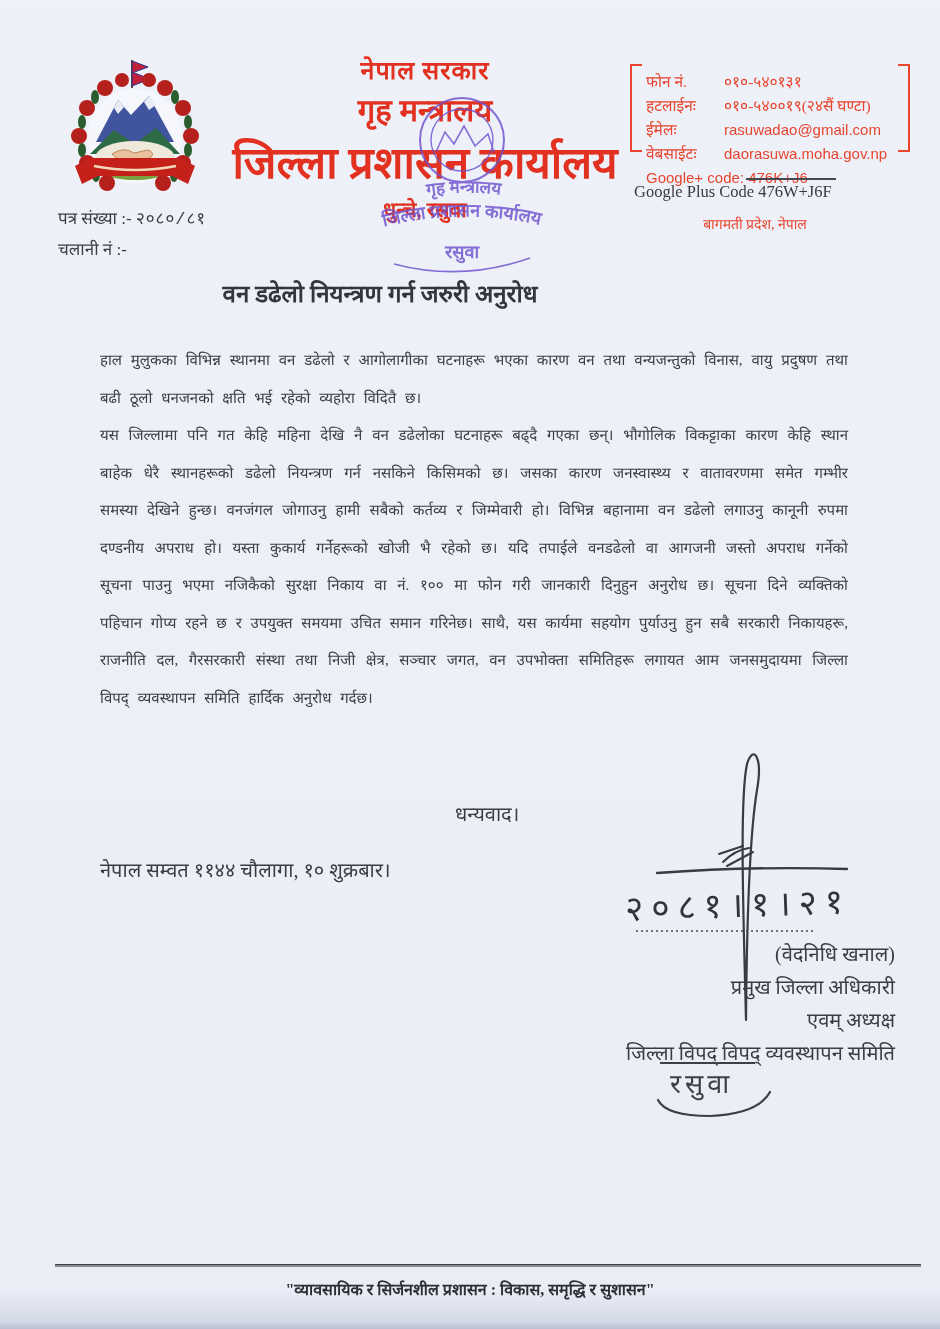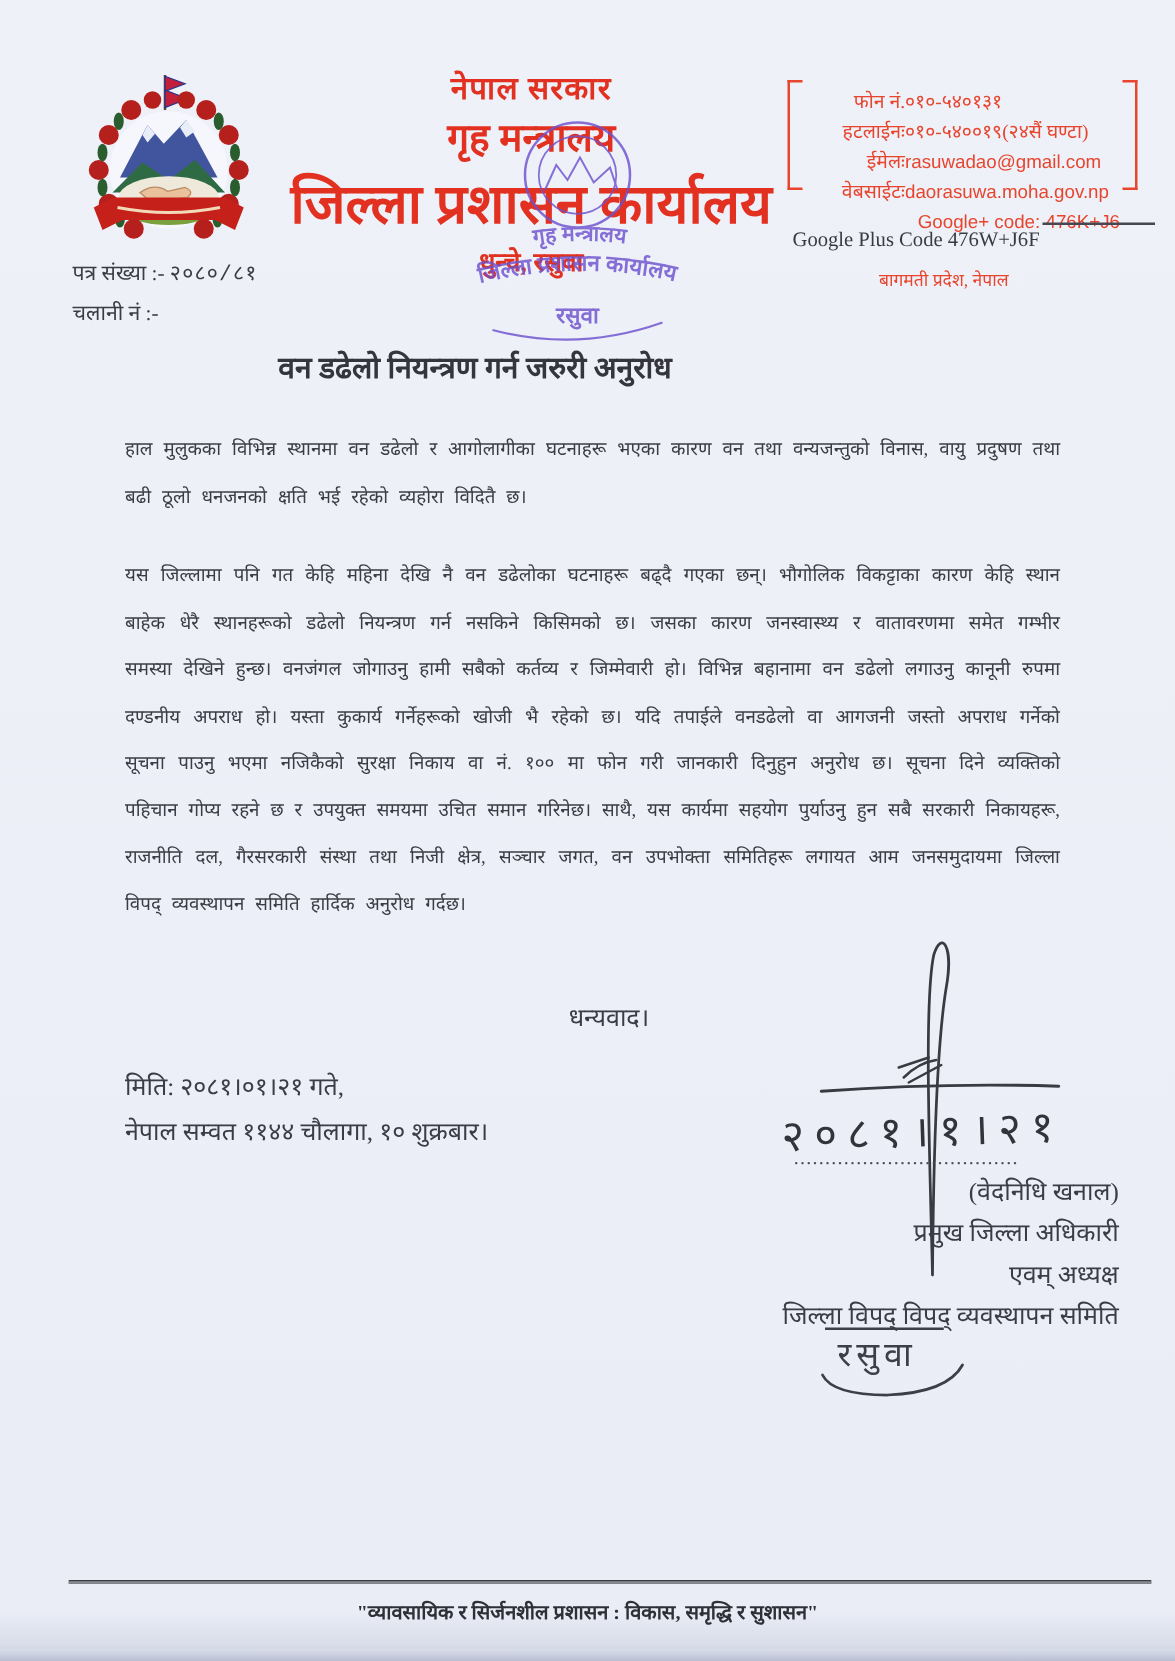--- a/index.html
+++ b/index.html
@@ -15,36 +15,36 @@
   .emblem { position:absolute; left:60px; top:58px; width:150px; height:142px; }
   .hdr-center { position:absolute; left:210px; top:52px; width:430px; text-align:center; color:#e23120; }
   .hdr-govt   { font-size:25px; font-weight:bold; letter-spacing:1px; }
   .hdr-min    { font-size:31px; font-weight:bold; margin-top:2px; }
   .hdr-office { font-size:44px; font-weight:bold; margin-top:1px; white-space:nowrap; }
   .hdr-loc    { font-size:21px; font-weight:bold; margin-top:4px; }
   .stamp { position:absolute; left:342px; top:92px; width:240px; height:182px; opacity:.82; }
   .refs { position:absolute; left:58px; top:204px; font-size:17px; color:#3c3c46; line-height:30px; }
   .ref-num { letter-spacing:1px;font-family:Liberation Mono, monospace; }
   
-  .contact { position:absolute; left:630px; top:64px; width:280px; padding:6px 14px 8px 16px; color:#e8452e; font-size:15.5px; line-height:24px;text-align:right; }
+  .contact { position:absolute; left:630px; top:64px; width:280px; padding:6px 14px 8px 16px; color:#e8452e; font-size:15.5px; line-height:24px; }
   .contact::before, .contact::after { content:""; position:absolute; top:0; bottom:46px; width:10px; border:2.5px solid #e8452e; }
   .contact::before { left:0;  border-right:none; }
   .contact::after  { right:0; border-left:none; }
   .c-row { display:flex; white-space:nowrap; }
   .c-label { width:78px; flex:none; }
   .c-latin { font-family:"Liberation Sans",sans-serif; font-size:15px; }
   .gplus-old { white-space:nowrap; }
   .gplus-strike { position:relative; }
   .gplus-strike::after { content:""; position:absolute; left:-2px; right:-28px; top:54%; height:2px; background:#474752; }
   .gplus-new { position:absolute; left:4px; top:116px; color:#3a3a42; font-size:16.5px; white-space:nowrap; font-family:"Liberation Serif",serif; }
   .province { position:absolute; left:630px; top:214px; width:250px; text-align:center; color:#e8452e; font-size:14px; font-weight:normal; }
   
   .subject { position:absolute; left:0; top:276px; width:760px; text-align:center; font-size:24px; font-weight:600; color:#35353e; }
   .body-text { position:absolute; left:100px; top:342px; width:748px; font-size:15px; line-height:37.5px; text-align:justify; word-spacing:5px; color:#3c3c46; }
-  .body-text p + p { margin-top:26px; }
+  .body-text p + p { }
   .thanks { position:absolute; left:455px; top:800px; font-size:20px; }
   .dateblock { position:absolute; left:100px; top:852px; font-size:20px; line-height:36px; }
   
   .sig-flourish { position:absolute; left:615px; top:742px; width:270px; height:290px; }
   .sig-hand-date { position:absolute; left:625px; top:880px; width:230px; font-size:35px; color:#33333c; letter-spacing:8px; transform:rotate(-2deg); white-space:nowrap; }
   .sig-dots { position:absolute; left:635px; top:918px; width:180px; overflow:hidden; font-size:16px; letter-spacing:1px; color:#4a4a55; white-space:nowrap; }
   .sig-block { position:absolute; left:545px; top:938px; width:350px; text-align:right; font-size:20px; line-height:33px; color:#3c3c46; }
   .sig-place { position:absolute; left:660px; top:1062px; font-size:27px; color:#3e3e48; border-top:2px solid #3e3e48; padding:0 22px 2px 10px; letter-spacing:4px; }
   .sig-underline { position:absolute; left:648px; top:1088px; width:130px; height:34px; }
   
@@ -171,21 +171,20 @@
   <div class="subject">वन डढेलो नियन्त्रण गर्न जरुरी अनुरोध</div>
 
   <div class="body-text">
     <p>हाल मुलुकका विभिन्न स्थानमा वन डढेलो र आगोलागीका घटनाहरू भएका कारण वन तथा वन्यजन्तुको विनास, वायु प्रदुषण तथा बढी ठूलो धनजनको क्षति भई रहेको व्यहोरा विदितै छ।</p>
     <p>यस जिल्लामा पनि गत केहि महिना देखि नै वन डढेलोका घटनाहरू बढ्दै गएका छन्। भौगोलिक विकट्टाका कारण केहि स्थान बाहेक धेरै स्थानहरूको डढेलो नियन्त्रण गर्न नसकिने किसिमको छ। जसका कारण जनस्वास्थ्य र वातावरणमा समेत गम्भीर समस्या देखिने हुन्छ। वनजंगल जोगाउनु हामी सबैको कर्तव्य र जिम्मेवारी हो। विभिन्न बहानामा वन डढेलो लगाउनु कानूनी रुपमा दण्डनीय अपराध हो। यस्ता कुकार्य गर्नेहरूको खोजी भै रहेको छ।  यदि तपाईले वनडढेलो वा आगजनी जस्तो अपराध गर्नेको सूचना पाउनु भएमा नजिकैको सुरक्षा निकाय वा नं. १०० मा फोन गरी जानकारी दिनुहुन अनुरोध छ। सूचना दिने व्यक्तिको पहिचान गोप्य रहने छ र उपयुक्त समयमा उचित समान गरिनेछ। साथै, यस कार्यमा सहयोग पुर्याउनु हुन सबै सरकारी निकायहरू, राजनीति दल, गैरसरकारी संस्था तथा निजी क्षेत्र, सञ्चार जगत, वन उपभोक्ता समितिहरू लगायत आम जनसमुदायमा जिल्ला विपद् व्यवस्थापन समिति हार्दिक अनुरोध गर्दछ।</p>
   </div>
 
   <div class="thanks">धन्यवाद।</div>
 
   <div class="dateblock">
-    <div>मिति: २०८१।०१।२१ गते,</div>
     <div>नेपाल सम्वत ११४४ चौलागा, १० शुक्रबार।</div>
   </div>
 
   <svg class="sig-flourish" viewBox="0 0 270 290">
     <g stroke="#3a3a42" fill="none" stroke-linecap="round">
       <path d="M131,278 C129,190 124,60 132,22 C138,2 148,14 142,48 C136,84 132,150 131,278" stroke-width="2.2"></path>
       <path d="M104,112 L128,104 M108,120 Q120,108 134,106 M112,124 L138,110" stroke-width="2"></path>
       <path d="M42,131 Q140,124 232,127" stroke-width="2.4"></path>
     </g>
   </svg>

